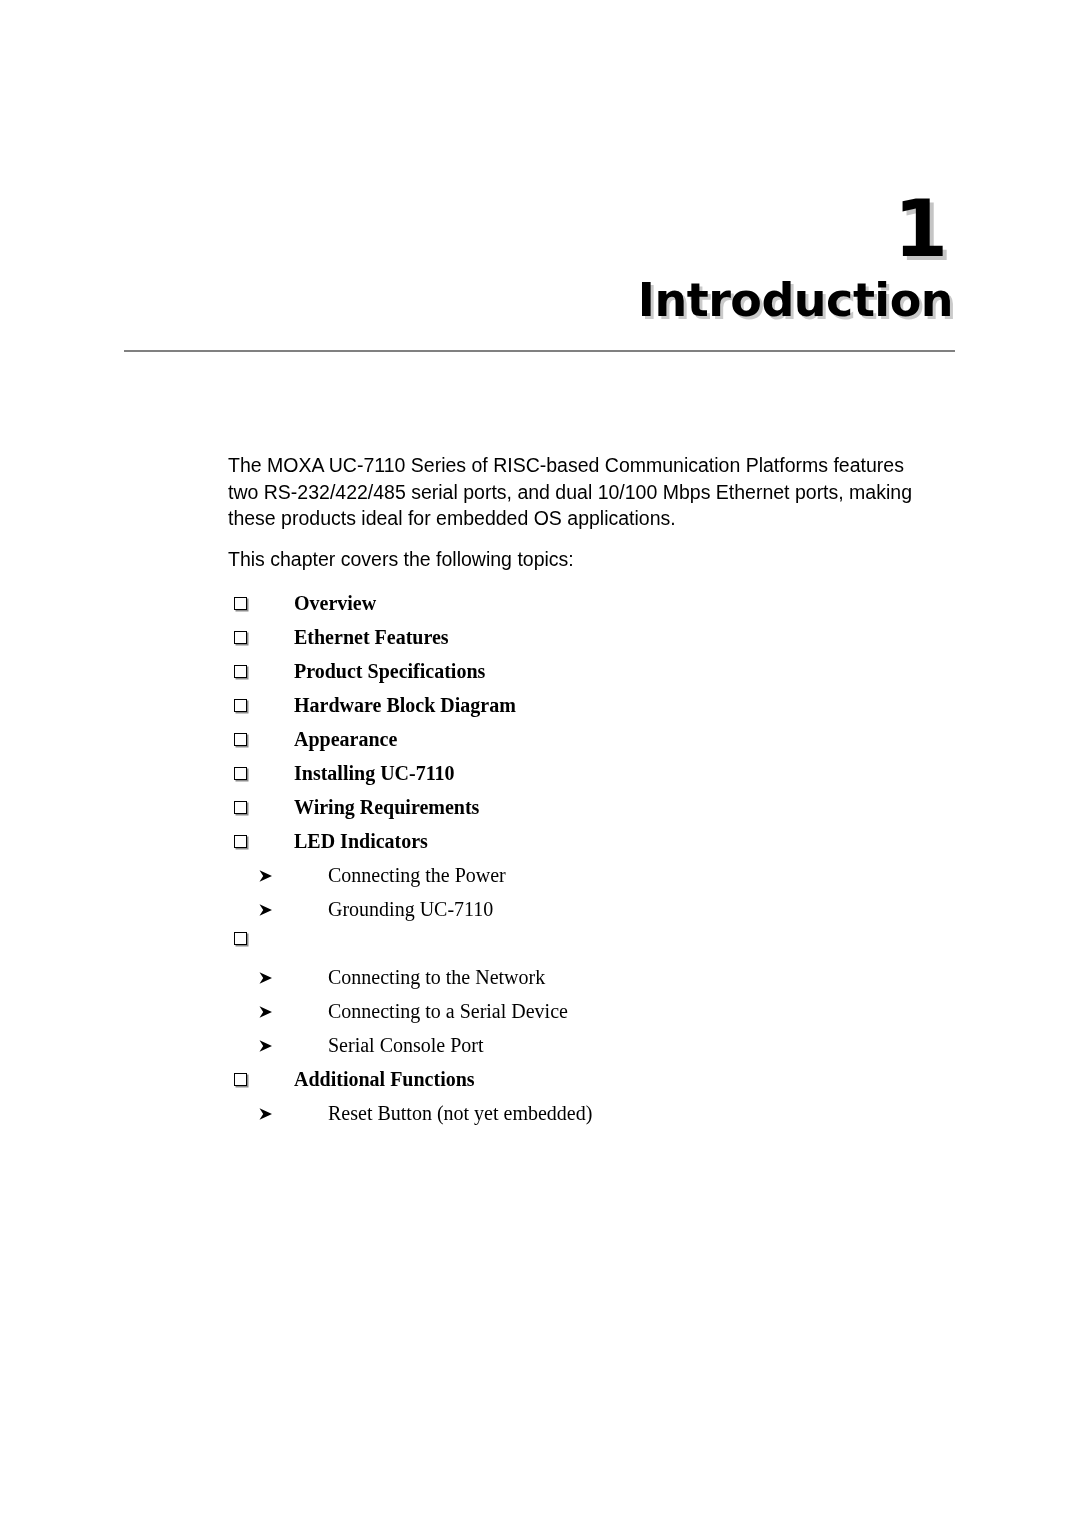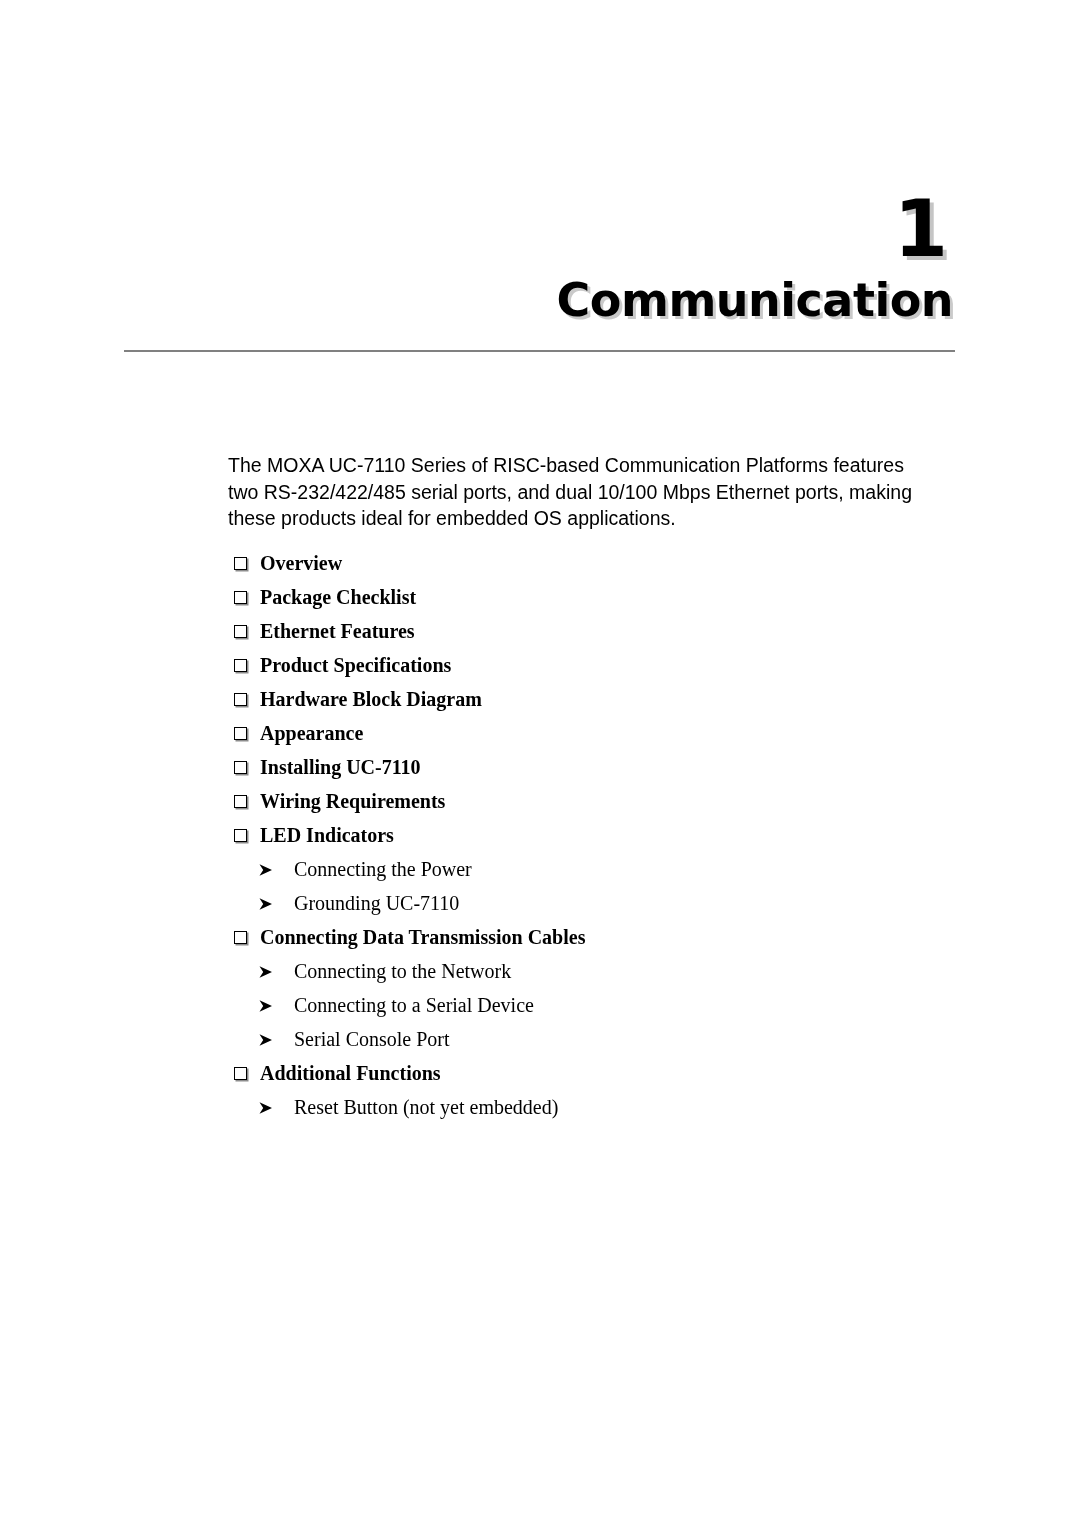--- a/index.html
+++ b/index.html
@@ -83,20 +83,21 @@
   }
 
   .topics {
     margin-top: 18px;
   }
 
   .topic-row {
     display: flex;
     align-items: baseline;
     height: 34px;
+    gap: 34px;
   }
 
   .topic-row.level-1 {
     padding-left: 6px;
   }
 
   .topic-row.level-2 {
     padding-left: 30px;
   }
 
@@ -154,41 +155,38 @@
     white-space: nowrap;
   }
 </style>
 </head>
 <body>
 
 <div class="page">
 
   <div class="chapter-header">
     <span class="chapter-number">1</span>
-    <span class="chapter-title">Communication</span>
+    <span class="chapter-title">Introduction</span>
   </div>
 
   <hr class="header-rule">
 
   <div class="content">
 
     <p class="body-para">The MOXA UC-7110 Series of RISC-based Communication Platforms features two RS-232/422/485 serial ports, and dual 10/100 Mbps Ethernet ports, making these products ideal for embedded OS applications.</p>
 
+    <p class="body-para">This chapter covers the following topics:</p>
 
     <div class="topics" id="topics-list">
         <div class="topic-row level-1">
           <span class="bullet-box"><span class="sq"></span></span>
           <span class="topic-label-bold">Overview</span>
         </div>
         <div class="topic-row level-1">
           <span class="bullet-box"><span class="sq"></span></span>
-          <span class="topic-label-bold">Package Checklist</span>
-        </div>
-        <div class="topic-row level-1">
-          <span class="bullet-box"><span class="sq"></span></span>
           <span class="topic-label-bold">Ethernet Features</span>
         </div>
         <div class="topic-row level-1">
           <span class="bullet-box"><span class="sq"></span></span>
           <span class="topic-label-bold">Product Specifications</span>
         </div>
         <div class="topic-row level-1">
           <span class="bullet-box"><span class="sq"></span></span>
           <span class="topic-label-bold">Hardware Block Diagram</span>
         </div>
@@ -215,21 +213,20 @@
           <span class="topic-label-plain">Connecting the Power</span>
         </div>
         <div class="topic-row level-2">
           <span class="bullet-arrow"><svg width="16" height="14" viewBox="0 0 16 14" aria-hidden="true">
               <path d="M1.5 1.2 L14 7 L1.5 12.8 L5.2 7 Z" fill="#000"></path>
             </svg></span>
           <span class="topic-label-plain">Grounding UC-7110</span>
         </div>
         <div class="topic-row level-1">
           <span class="bullet-box"><span class="sq"></span></span>
-          <span class="topic-label-bold">Connecting Data Transmission Cables</span>
         </div>
         <div class="topic-row level-2">
           <span class="bullet-arrow"><svg width="16" height="14" viewBox="0 0 16 14" aria-hidden="true">
               <path d="M1.5 1.2 L14 7 L1.5 12.8 L5.2 7 Z" fill="#000"></path>
             </svg></span>
           <span class="topic-label-plain">Connecting to the Network</span>
         </div>
         <div class="topic-row level-2">
           <span class="bullet-arrow"><svg width="16" height="14" viewBox="0 0 16 14" aria-hidden="true">
               <path d="M1.5 1.2 L14 7 L1.5 12.8 L5.2 7 Z" fill="#000"></path>

